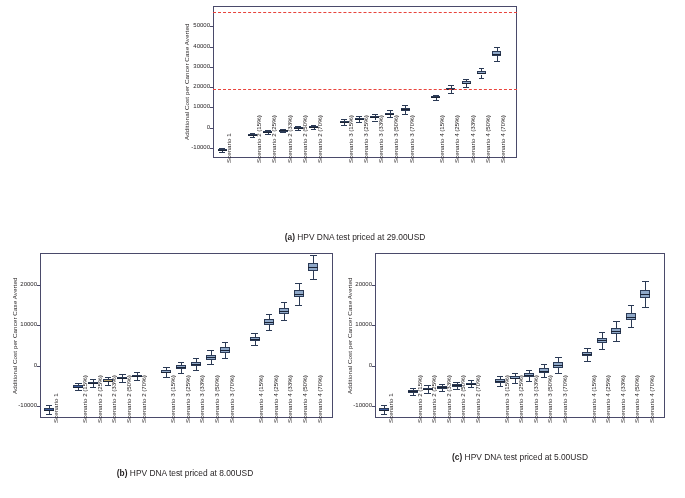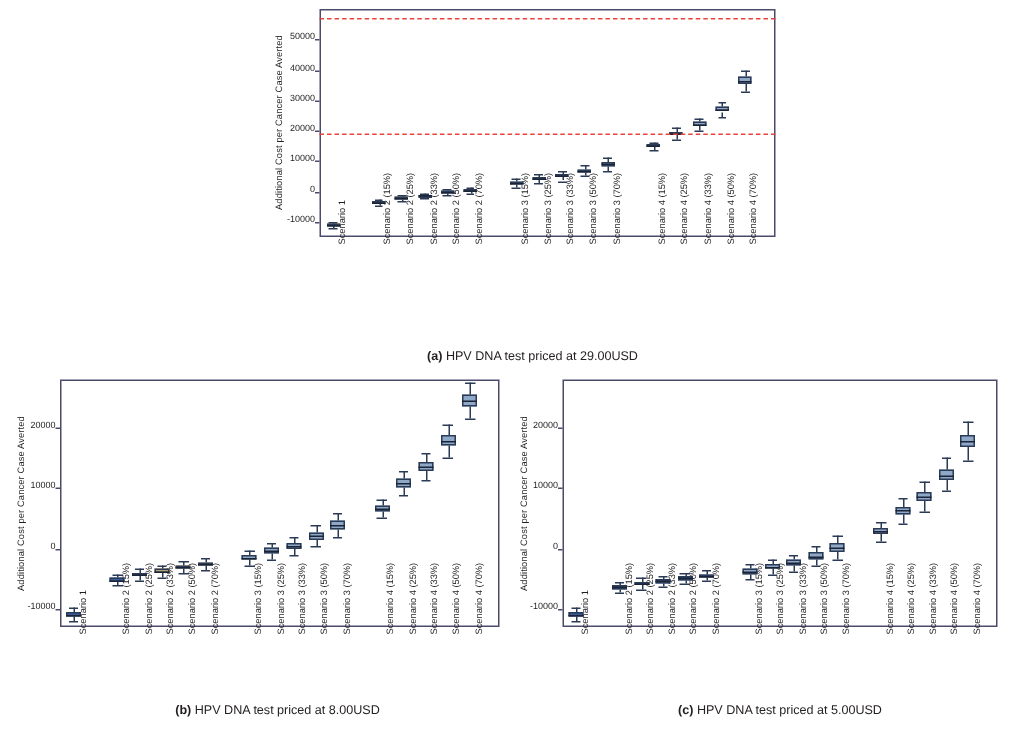--- a/index.html
+++ b/index.html
@@ -491,17 +491,17 @@
       <div class="whisk-h" style="left: 627.747px; width: 6.4px; top: 305.317px;"></div>
       <div class="whisk-h" style="left: 627.747px; width: 6.4px; top: 327.451px;"></div>
       <div class="median" style="left: 625.947px; width: 10px; top: 316.585px;"></div>
       <div class="box" style="left: 640.474px; top: 289.622px; width: 10px; height: 8.85366px; background: rgb(143, 168, 200);"></div>
       <div class="whisk-v" style="left: 645.474px; top: 281.171px; height: 8.45122px;"></div>
       <div class="whisk-v" style="left: 645.474px; top: 298.476px; height: 8.85366px;"></div>
       <div class="whisk-h" style="left: 642.274px; width: 6.4px; top: 281.171px;"></div>
       <div class="whisk-h" style="left: 642.274px; width: 6.4px; top: 307.329px;"></div>
       <div class="median" style="left: 640.474px; width: 10px; top: 294.049px;"></div>
     </div>
-  <div class="caption" id="caption-c" style="left: 360px; top: 468px; width: 320px;">
+  <div class="caption" id="caption-c" style="left: 360px; top: 452px; width: 320px;">
     <b>(c)</b>
     <span>HPV DNA test priced at 5.00USD</span>
   </div>
 </div>
 
 </body></html>

